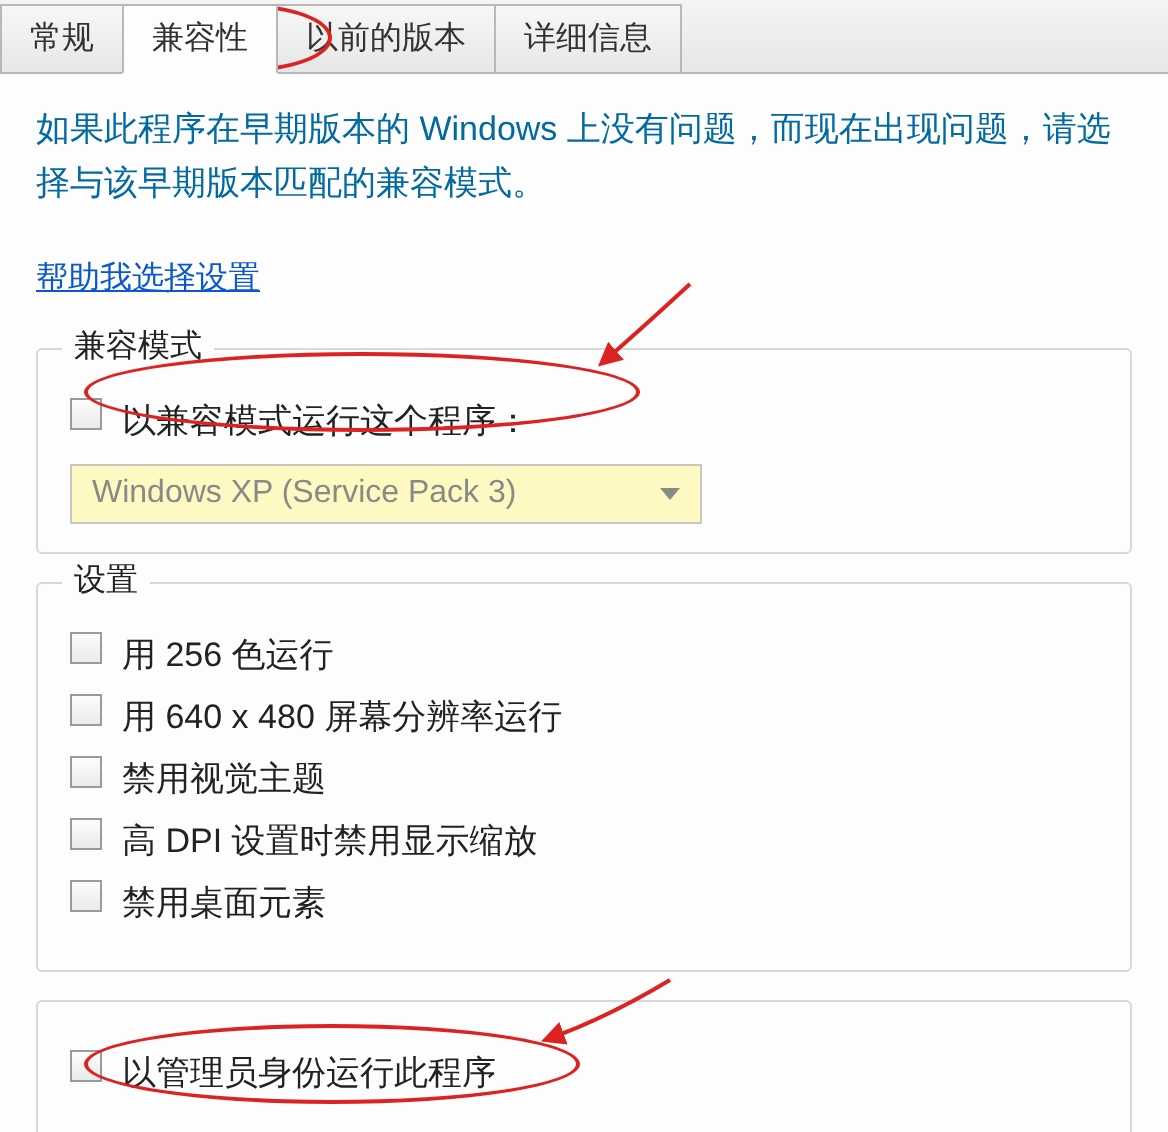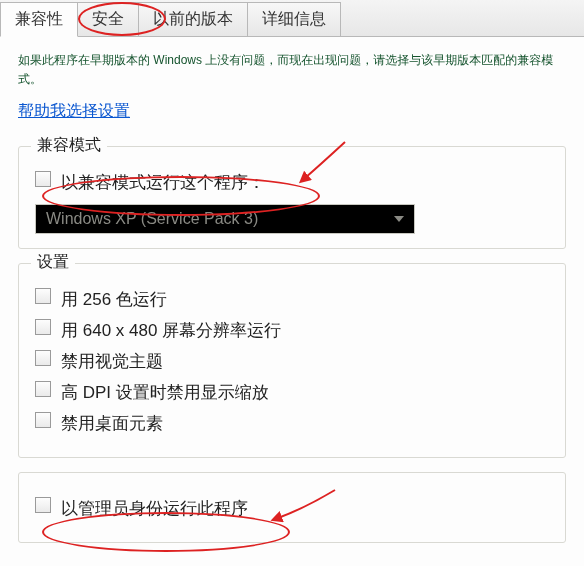--- a/index.html
+++ b/index.html
@@ -35,24 +35,24 @@
     background: #fdfdfd;
     border-bottom: 1px solid #fdfdfd;
     margin-bottom: -1px;
     z-index: 2;
   }
   .tab-body {
     padding: 14px 18px;
     background: #fdfdfd;
   }
   .desc {
-    font-size: 12px;
-    margin-bottom: 12px;
+    font-size: 17px;
+    margin-bottom: 24px;
     line-height: 1.6;
-    color: #14532d;
+    color: #0369a1;
   }
   .link {
     color: #0b57d0;
     text-decoration: underline;
     font-size: 16px;
     display: inline-block;
     margin-bottom: 24px;
     cursor: pointer;
   }
   .group {
@@ -82,25 +82,25 @@
     width: 16px;
     height: 16px;
     border: 1px solid #9a9a9a;
     background: linear-gradient(to bottom, #fdfdfd, #eaeaea);
     margin-right: 10px;
     flex-shrink: 0;
   }
   .select-box {
     margin-top: 10px;
     border: 1px solid #c8c8c0;
-    background: #000000;
+    background: #fef9c3;
     color: #8a8a84;
     font-size: 16px;
     padding: 5px 10px;
-    width: 380px;
+    width: 316px;
     position: relative;
     display: flex;
     align-items: center;
     justify-content: space-between;
   }
   .select-arrow {
     width: 0; height: 0;
     border-left: 5px solid transparent;
     border-right: 5px solid transparent;
     border-top: 6px solid #8a8a84;
@@ -108,22 +108,22 @@
   .annot { position: absolute; pointer-events: none; }
   .circle1 { left: 42px; top: 176px; width: 278px; height: 40px; border: 2px solid #d22; border-radius: 50%/50%; }
   .circle-tab { left: 78px; top: 2px; width: 88px; height: 34px; border: 2px solid #d22; border-radius: 50%/50%; }
   .circle3 { left: 42px; top: 512px; width: 248px; height: 40px; border: 2px solid #d22; border-radius: 50%/50%; }
   .arrow-svg { position: absolute; overflow: visible; }
 </style>
 </head>
 <body>
 
 <div class="tabs">
+  <div class="tab">常规</div>
   <div class="tab active">兼容性</div>
-  <div class="tab">安全</div>
   <div class="tab">以前的版本</div>
   <div class="tab">详细信息</div>
 </div>
 
 <div class="tab-body">
   <div class="desc">如果此程序在早期版本的 Windows 上没有问题，而现在出现问题，请选择与该早期版本匹配的兼容模式。</div>
   <a class="link">帮助我选择设置</a>
 
   <div class="group">
     <div class="group-title">兼容模式</div>

